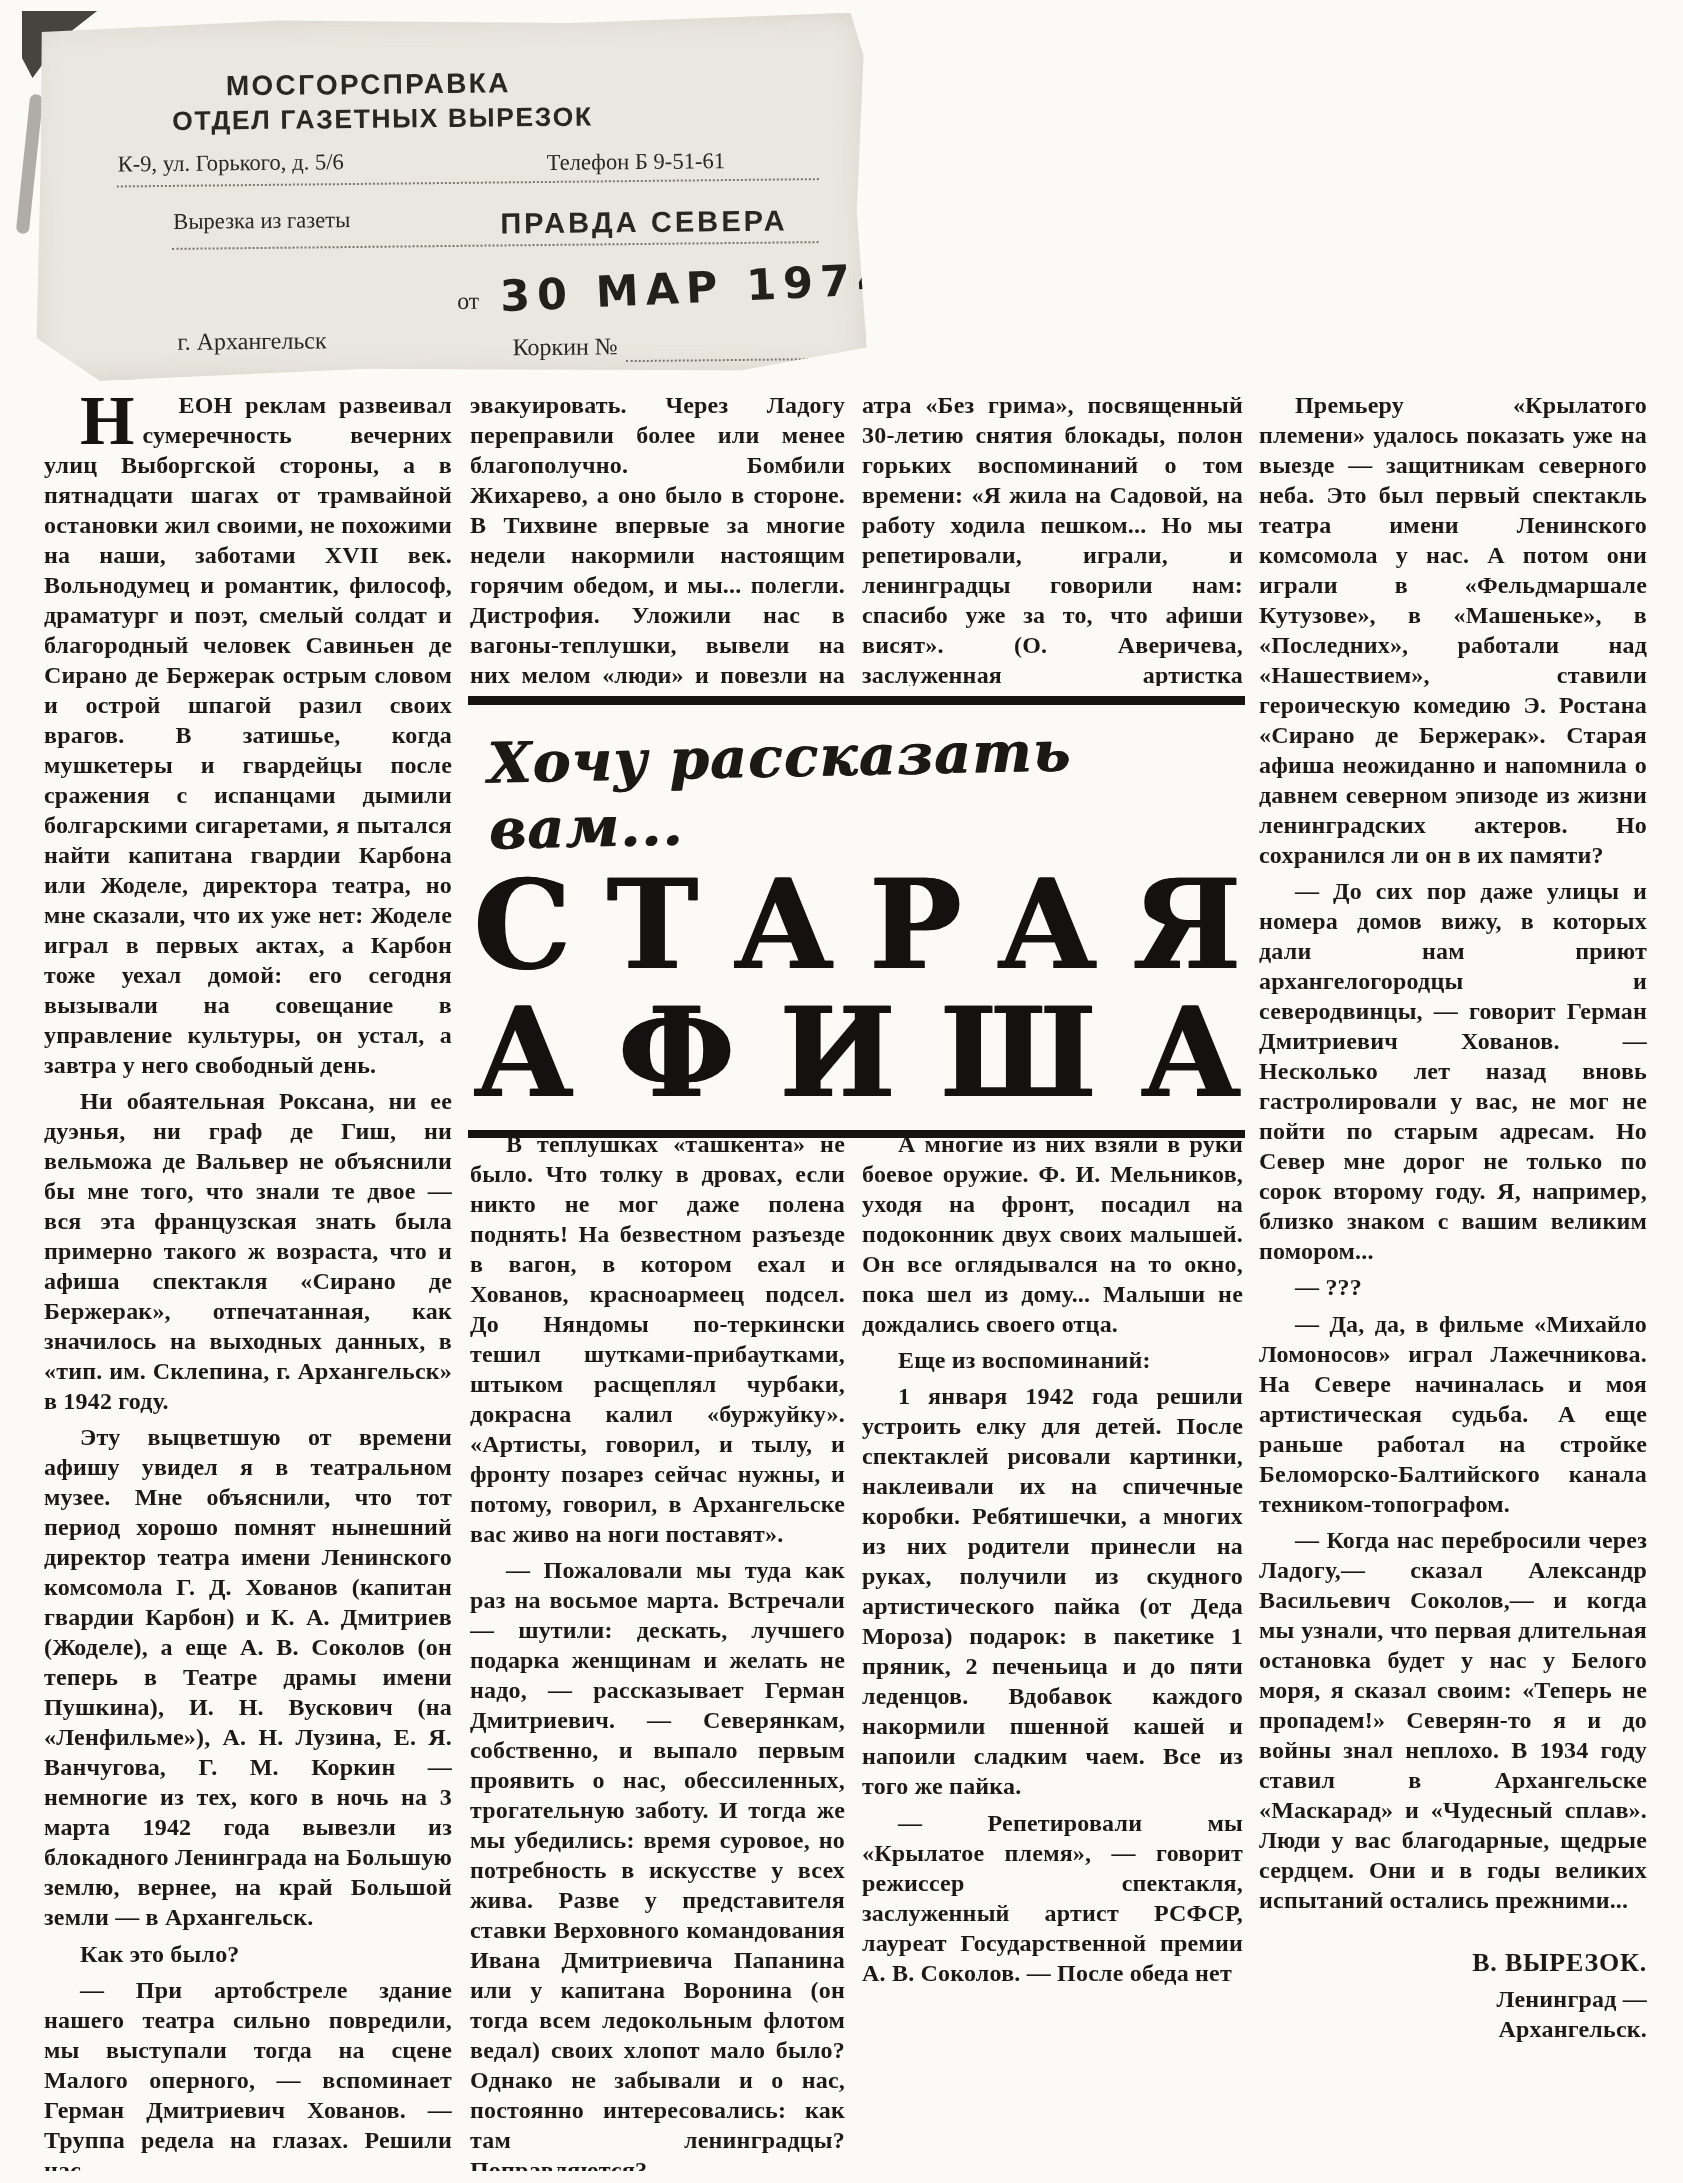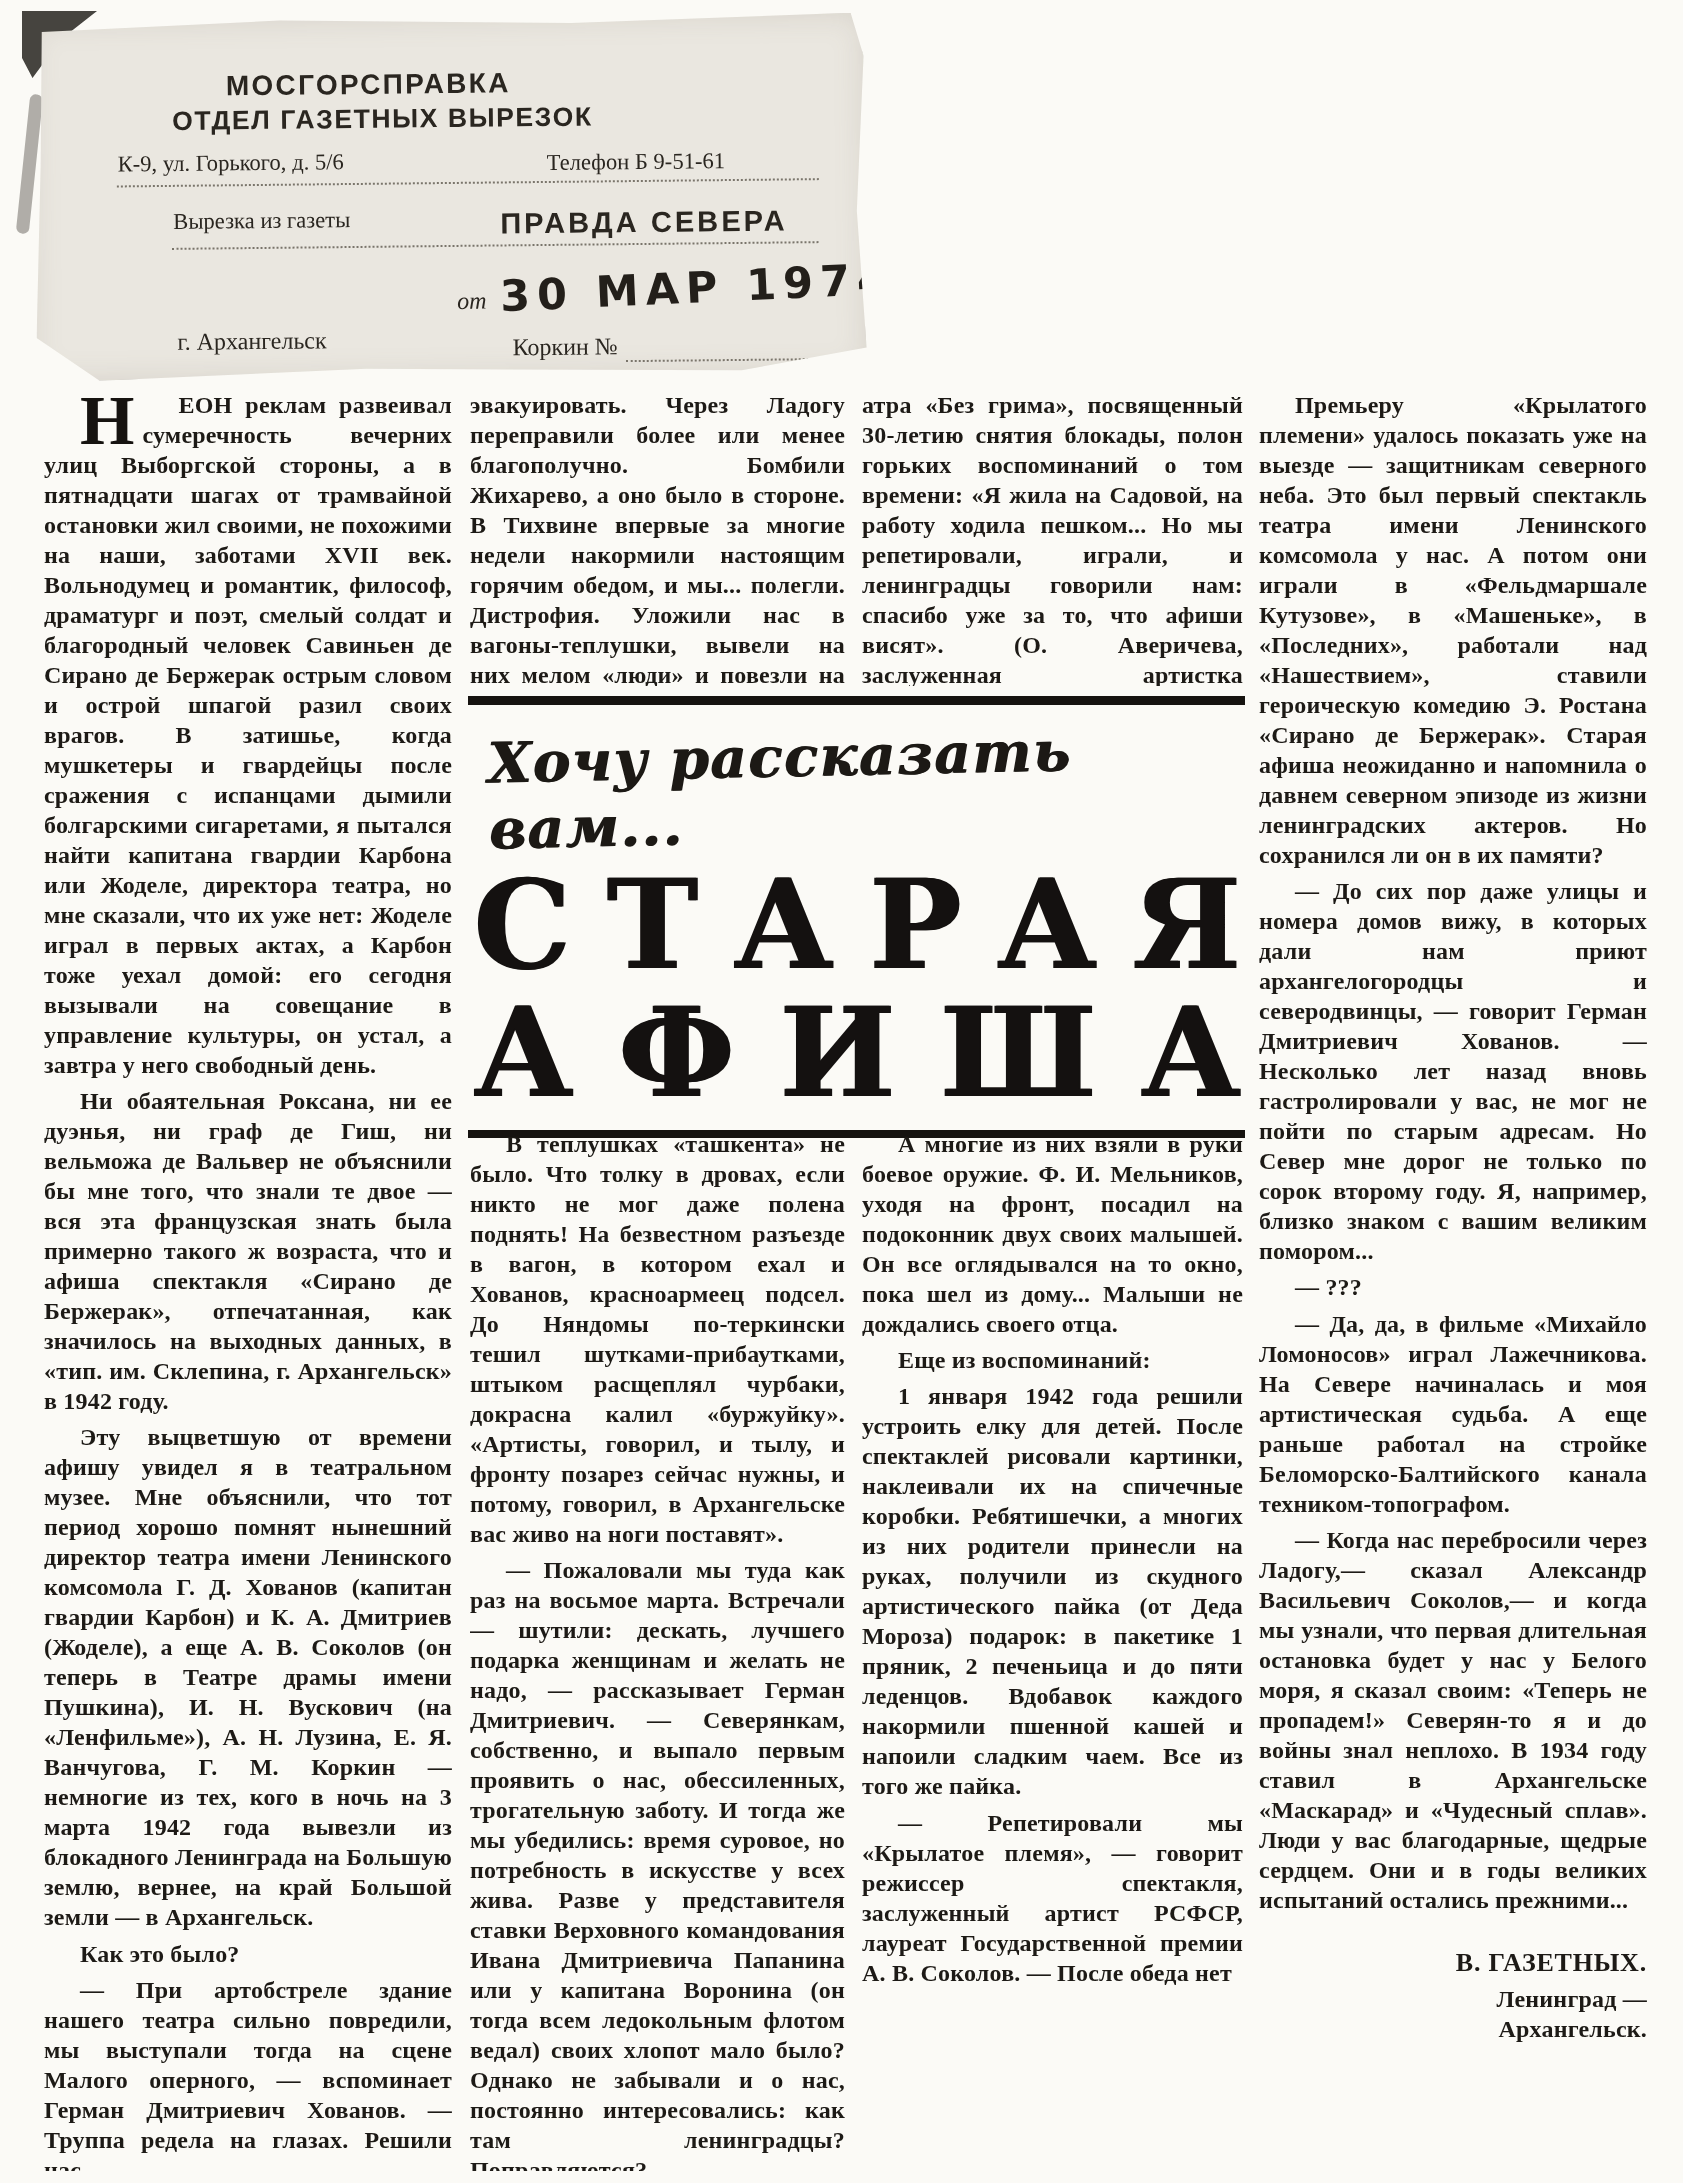--- a/index.html
+++ b/index.html
@@ -32,21 +32,21 @@
     clip-path:polygon(1.5% 3%, 30% .5%, 65% 2%, 98.5% 0%, 100% 12%, 99% 55%, 100% 93%, 85% 99%, 40% 97.5%, 8% 100%, .5% 88%, 1.2% 40%);
     color:#2a2620;
   }
   .stamp > div { position:absolute; white-space:nowrap; }
   .st-org1 { left:196px; top:51px; font-family:"Liberation Sans",sans-serif; font-weight:bold; font-size:28px; letter-spacing:2.3px; }
   .st-org2 { left:142px; top:86px; font-family:"Liberation Sans",sans-serif; font-weight:bold; font-size:26.5px; letter-spacing:1.6px; }
   .st-addr { left:87px; top:131px; font-size:22.6px; }
   .st-phone { left:516px; top:134px; font-size:22.6px; }
   .st-cliplabel { left:142px; top:189px; font-size:22.6px; }
   .st-paper { left:469px; top:191px; font-family:"Liberation Sans",sans-serif; font-weight:bold; font-size:29px; letter-spacing:3.1px; }
-  .st-ot { left:425px; top:271px; font-size:24px; font-style:italic; }
+  .st-ot { left:425px; top:271px; font-size:24px; }
   .st-date { left:468px; top:248px; font-family:"DejaVu Sans",sans-serif; font-weight:bold; font-size:43px; letter-spacing:7px; transform:rotate(-2deg); color:#231f1a; }
   .st-city { left:145px; top:309px; font-size:24px; }
   .st-issue { left:480px; top:318px; font-size:24px; }
   .st-dot { border-bottom:2.3px dotted #7a756b; height:0; }
   .st-dot.d1 { left:86px; top:165px; width:702px; }
   .st-dot.d2 { left:140px; top:228px; width:647px; }
   .st-dot.d3 { left:593px; top:345px; width:195px; }
 
   
   .col {
@@ -165,19 +165,19 @@
     <p class="para">1 января 1942 года решили устроить елку для детей. После спектаклей рисовали картинки, наклеивали их на спичечные коробки. Ребятишечки, а многих из них родители принесли на руках, получили из скудного артистического пайка (от Деда Мороза) подарок: в пакетике 1 пряник, 2 печеньица и до пяти леденцов. Вдобавок каждого накормили пшенной кашей и напоили сладким чаем. Все из того же пайка.</p>
     <p class="para">— Репетировали мы «Крылатое племя», — говорит режиссер спектакля, заслуженный артист РСФСР, лауреат Государственной премии А. В. Соколов. — После обеда нет</p>
   </section>
 
   <section class="col col4">
     <p class="para">Премьеру «Крылатого племени» удалось показать уже на выезде — защитникам северного неба. Это был первый спектакль театра имени Ленинского комсомола у нас. А потом они играли в «Фельдмаршале Кутузове», в «Машеньке», в «Последних», работали над «Нашествием», ставили героическую комедию Э. Ростана «Сирано де Бержерак». Старая афиша неожиданно и напомнила о давнем северном эпизоде из жизни ленинградских актеров. Но сохранился ли он в их памяти?</p>
     <p class="para">— До сих пор даже улицы и номера домов вижу, в которых дали нам приют архангелогородцы и северодвинцы, — говорит Герман Дмитриевич Хованов. — Несколько лет назад вновь гастролировали у вас, не мог не пойти по старым адресам. Но Север мне дорог не только по сорок второму году. Я, например, близко знаком с вашим великим помором...</p>
     <p class="para">— ???</p>
     <p class="para">— Да, да, в фильме «Михайло Ломоносов» играл Лажечникова. На Севере начиналась и моя артистическая судьба. А еще раньше работал на стройке Беломорско-Балтийского канала техником-топографом.</p>
     <p class="para">— Когда нас перебросили через Ладогу,— сказал Александр Васильевич Соколов,— и когда мы узнали, что первая длительная остановка будет у нас у Белого моря, я сказал своим: «Теперь не пропадем!» Северян-то я и до войны знал неплохо. В 1934 году ставил в Архангельске «Маскарад» и «Чудесный сплав». Люди у вас благодарные, щедрые сердцем. Они и в годы великих испытаний остались прежними...</p>
-    <p class="sig-author">В. ГАЗЕТНЫХ.</p>
+    <p class="sig-author">В. ВЫРЕЗОК.</p>
     <p class="sig-place">Ленинград —</p>
     <p class="sig-place2">Архангельск.</p>
   </section>
 
 </div>
 
 
 </body></html>

